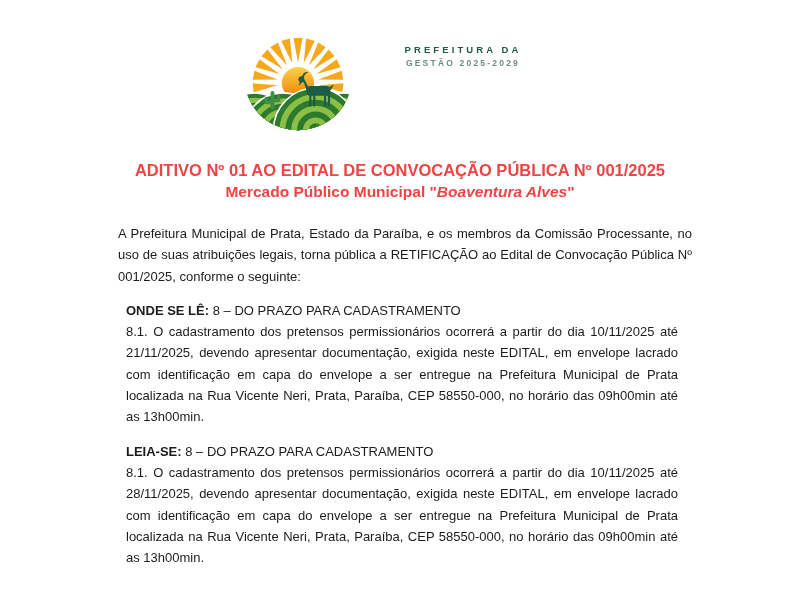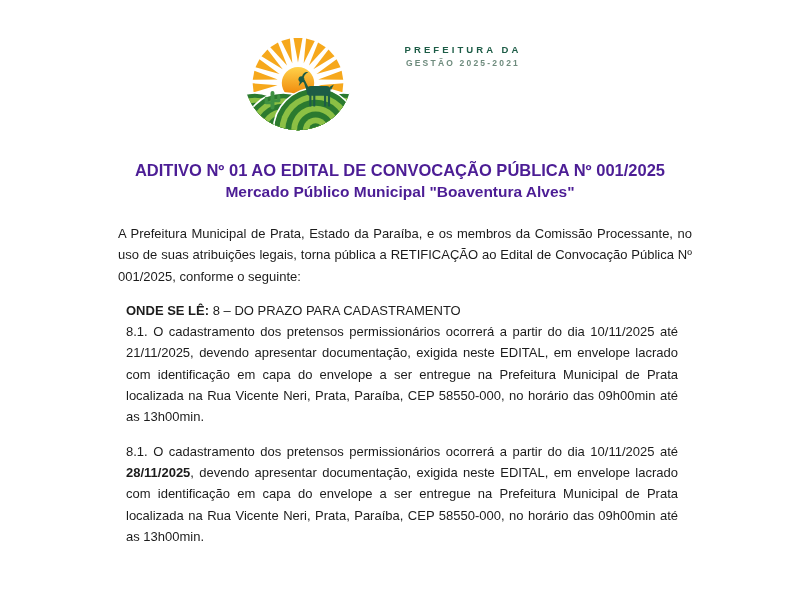--- a/index.html
+++ b/index.html
@@ -23,33 +23,33 @@
   .logo-text{width:196px;padding-top:8px;text-align:center;color:var(--brand-green);}
   .logo-dept{font-size:9.5px;font-weight:bold;letter-spacing:3.1px;white-space:nowrap;}
   .logo-city{font-size:52px;font-weight:bold;letter-spacing:3px;line-height:0.88;
              margin-top:1px;white-space:nowrap;}
   .logo-slogan{font-size:10.3px;font-weight:bold;font-style:italic;letter-spacing:0.1px;
                margin-top:3px;white-space:nowrap;}
   .logo-term{font-size:8.5px;font-weight:bold;letter-spacing:2.2px;margin-top:3px;
              color:var(--term-gray);white-space:nowrap;}
 
   
-  .titles{position:absolute;top:160px;left:0;width:800px;text-align:center;color:#4c1d95;}
+  .titles{position:absolute;top:160px;left:0;width:800px;text-align:center;color:#ef4444;}
   .doc-title{font-size:16.5px;font-weight:bold;line-height:21px;}
   .doc-subtitle{font-size:15.5px;font-weight:bold;line-height:21px;}
-  .doc-subtitle .nm{}
+  .doc-subtitle .nm{font-style:italic;}
 
   .doc{position:absolute;top:223px;left:118px;width:574px;font-size:13px;
        line-height:21.3px;}
   p{margin:0;}
   .just{text-align:justify;}
   .intro{margin-bottom:13px;}
   .section{margin-left:8px;width:552px;margin-bottom:13px;}
   .sec-head .lbl{font-weight:bold;}
-  .bold{font-weight:bold;}
+  .bold{font-weight:normal;}
   .dateline{text-align:right;margin-top:13px;}
 </style>
 </head>
 <body>
 
 <div class="page">
 
   <div class="logo-row">
 
     <svg class="emblem" viewBox="0 0 120 104" aria-hidden="true">
@@ -137,37 +137,38 @@
         <polygon class="goat" points="73,57 67,45 62.5,42.5 61,45.5 66,47.5 69.5,58"></polygon>
         <circle class="goat" cx="63.5" cy="44" r="3"></circle>
         <polygon class="goat" points="62,46.5 60.8,51 64.5,47"></polygon>
         <path class="goat" d="M64,41.5 C65,37.5 68,36 70.5,37 C68.5,38 66.5,39.5 66,42 Z"></path>
         <polygon class="goat" points="92,52 96.5,49.5 93.5,55.5"></polygon>
       </g>
     </svg>
 
     <div class="logo-text">
       <div class="logo-dept">PREFEITURA DA</div>
-      <div class="logo-term">GESTÃO 2025-2021</div>
+      <div class="logo-term">GESTÃO 2025-2029</div>
     </div>
   </div>
 
   <div class="titles">
     <div class="doc-title">ADITIVO Nº 01 AO EDITAL DE CONVOCAÇÃO PÚBLICA Nº 001/2025</div>
     <div class="doc-subtitle"><span>Mercado Público Municipal "</span><span class="nm">Boaventura Alves</span><span>"</span></div>
   </div>
 
   <div class="doc">
 
     <p class="just intro">A Prefeitura Municipal de Prata, Estado da Paraíba, e os membros da Comissão Processante, no uso de suas atribuições legais, torna pública a RETIFICAÇÃO ao Edital de Convocação Pública Nº 001/2025, conforme o seguinte:</p>
 
     <div class="section">
       <p class="sec-head"><span class="lbl">ONDE SE LÊ:</span> <span>8 – DO PRAZO PARA CADASTRAMENTO</span></p>
       <p class="just"><span>8.1. O cadastramento dos pretensos permissionários ocorrerá a partir do dia 10/11/2025 até </span><span>21/11/2025</span><span>, devendo apresentar documentação, exigida neste EDITAL, em envelope lacrado com identificação em capa do envelope a ser entregue na Prefeitura Municipal de Prata localizada na Rua Vicente Neri, Prata, Paraíba, CEP 58550-000, no horário das 09h00min até as 13h00min.</span></p>
     </div>
 
     <div class="section">
+      <p class="sec-head"><span class="lbl">LEIA-SE:</span> <span>8 – DO PRAZO PARA CADASTRAMENTO</span></p>
       <p class="just"><span>8.1. O cadastramento dos pretensos permissionários ocorrerá a partir do dia 10/11/2025 até </span><span class="bold">28/11/2025</span><span>, devendo apresentar documentação, exigida neste EDITAL, em envelope lacrado com identificação em capa do envelope a ser entregue na Prefeitura Municipal de Prata localizada na Rua Vicente Neri, Prata, Paraíba, CEP 58550-000, no horário das 09h00min até as 13h00min.</span></p>
     </div>
 
   </div>
 
 </div>
 
 </body></html>

